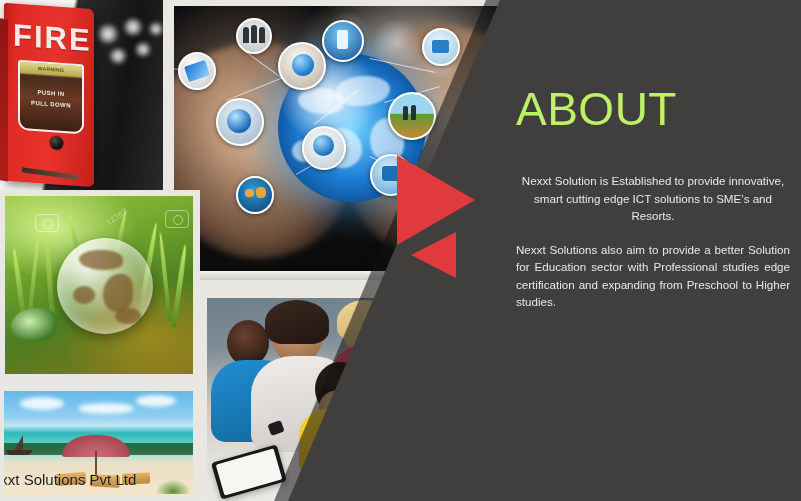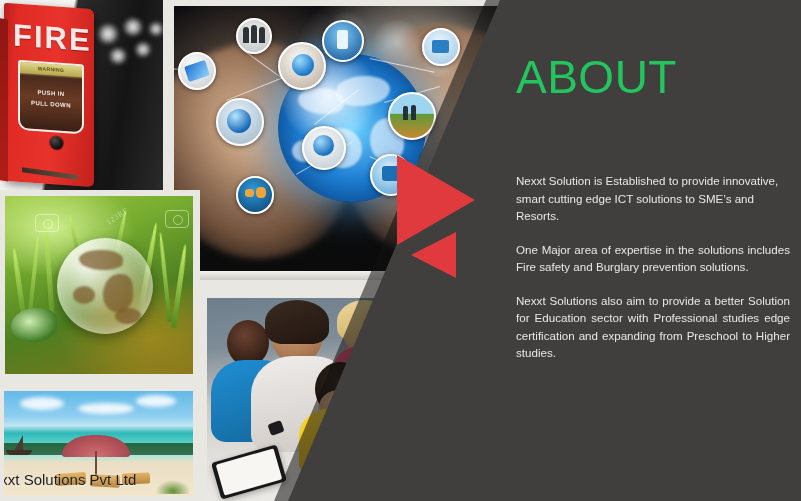--- a/index.html
+++ b/index.html
@@ -302,30 +302,30 @@
     border-right: 45px solid #e03a3e;
   }
 
   
   .headline {
     position:absolute; left:516px; top:52px;
     font-family:"Liberation Sans", sans-serif;
     font-weight:400; font-size:46px; line-height:50px;
     letter-spacing:.5px;
   }
-  .hl-about { color:#22c55e; display:block; }
+  .hl-about { color:#bef264; display:block;margin-top:32px; }
   .hl-us { color:#e03a3e; font-weight:700; display:block; }
 
   .copy {
     position:absolute; left:516px; top:172px; width:274px;
     color:#e8e8e8;
     font-family:"Liberation Sans", sans-serif;
     font-size:11.6px; line-height:17.5px;
   }
-  .copy p { margin:0 0 16px 0; }
+  .copy p { margin:0 0 16px 0;text-align:center; }
   .copy p.just { text-align: justify; }
 </style>
 </head>
 <body>
 
 <div id="slide">
 
   <div class="collage">
 
     <div class="pane-fire">
@@ -506,17 +506,16 @@
 
   <div class="arrow-big"></div>
   <div class="arrow-small"></div>
 
   <div class="headline">
     <span class="hl-about">ABOUT</span>
   </div>
 
   <div class="copy">
     <p>Nexxt Solution is Established to provide innovative, smart cutting edge ICT solutions to SME’s and Resorts.</p>
-    <p class="just">One Major area of expertise in the solutions includes Fire safety and Burglary prevention solutions.</p>
     <p class="just">Nexxt Solutions also   aim to provide a better Solution for Education sector with Professional studies edge certification and expanding from Preschool to Higher studies.</p>
   </div>
 
 </div>
 
 </body></html>

